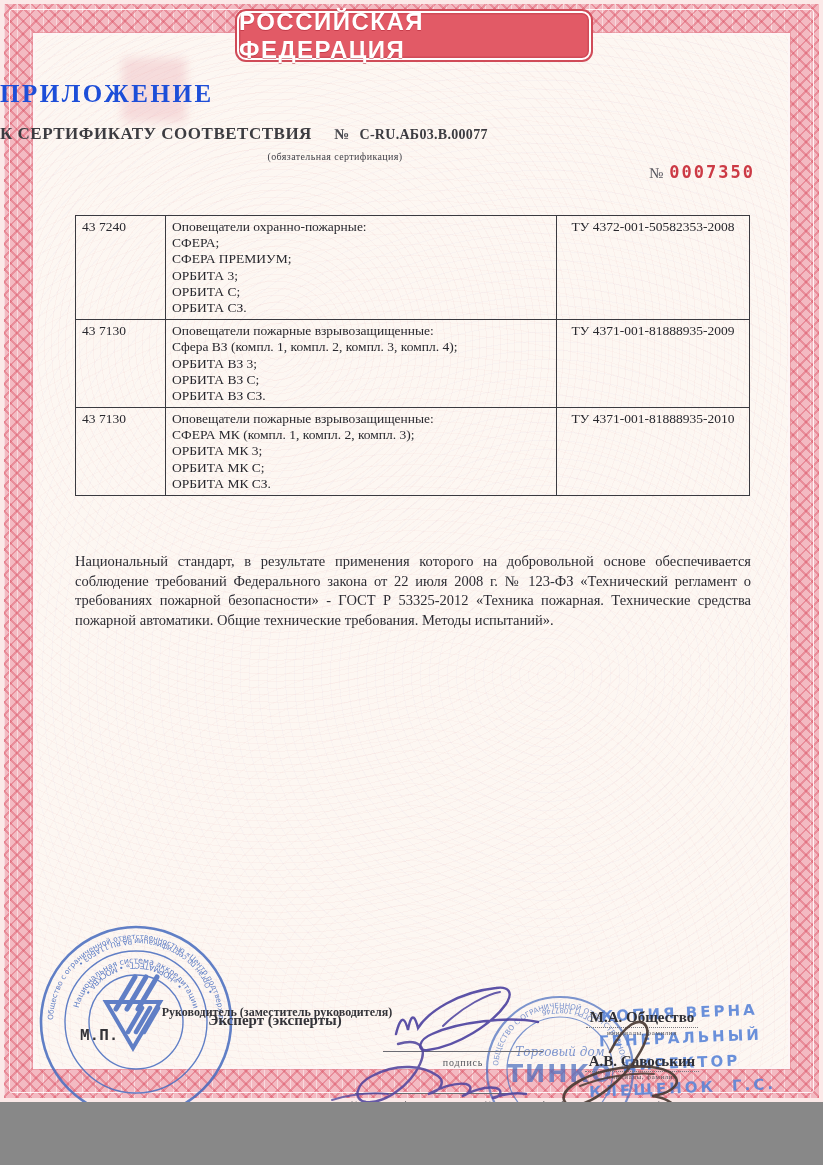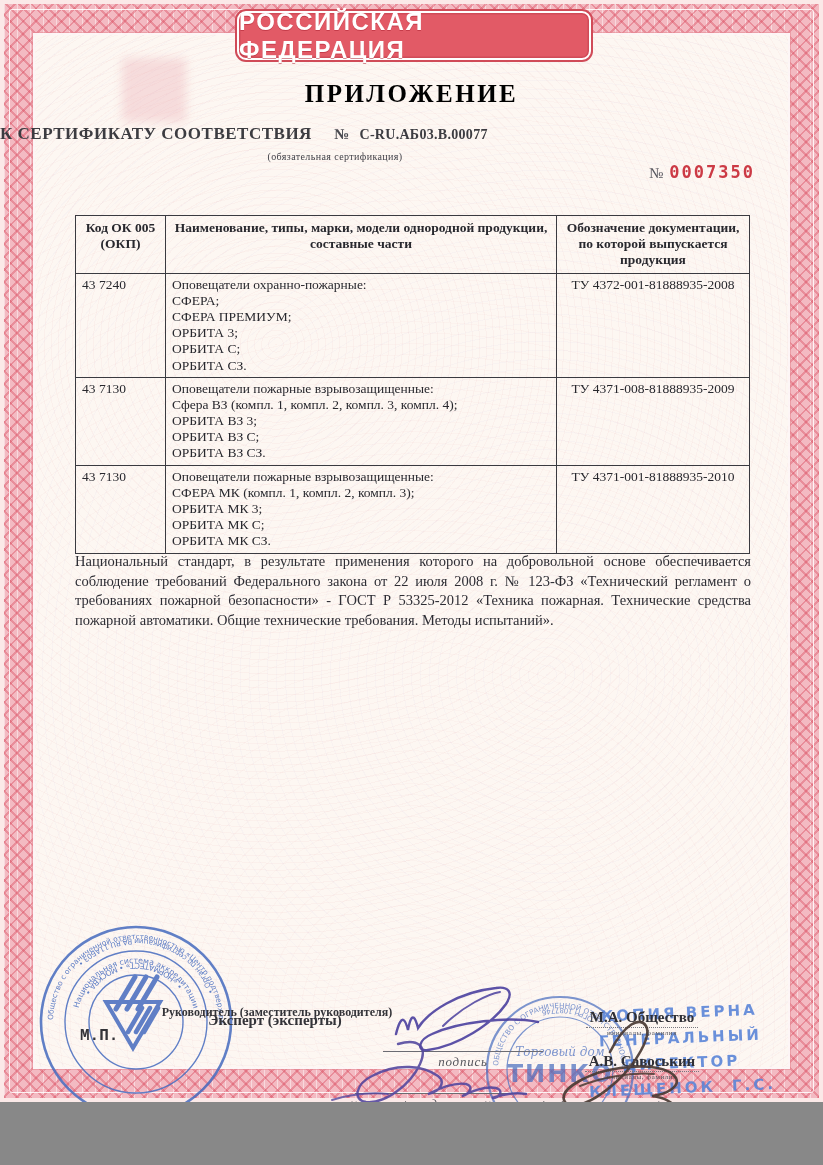--- a/index.html
+++ b/index.html
@@ -42,22 +42,22 @@
     border:2px solid #ffffff; box-shadow:0 0 0 2px #d04b58, inset 0 0 0 1.5px #d04b58;
     display:flex; align-items:center; justify-content:center;
   }
   .banner span {
     font-family:"Liberation Sans", sans-serif; font-weight:bold;
     font-size:24px; letter-spacing:1.5px; color:#ffffff;
     text-shadow:0 1px 0 rgba(170,30,45,0.5);
   }
   
   .doc-title {
-    position:absolute; left:0; right:0; top:80px; text-align:center;
-    font-size:25px; font-weight:bold; letter-spacing:2.5px; color:#000000;
+    position:absolute; left:0; right:0; top:80px; 
+    font-size:25px; font-weight:bold; letter-spacing:2.5px; color:#1d4ed8;
   }
   .subtitle-row {
     position:absolute; left:0; right:0; top:124px; 
     font-size:17px; font-weight:bold; letter-spacing:0.5px; color:#3c3c41;
   }
   .subtitle-row .numsign { font-weight:bold; font-size:15px; padding:0 10px 0 22px; color:#4a4a50;}
   .subtitle-row .certno { font-size:14px; letter-spacing:0.3px; }
   .cert-type {
     position:absolute; left:90px; top:151px; width:490px; text-align:center;
     font-size:10px; color:#3f3f46; letter-spacing:0.4px;
@@ -89,21 +89,21 @@
     position:absolute; left:75px; top:552px; width:676px;
     font-size:14.5px; line-height:1.35; text-align:justify; color:#2d2d34;
   }
   
   .mp { position:absolute; left:80px; top:1027px; font-size:16px; font-weight:bold; color:#333338; z-index:6;font-family:Liberation Mono, monospace;}
   .role1 { position:absolute; left:112px; top:1004px; width:330px; text-align:center;
            font-size:12px; font-weight:bold; line-height:1.35; color:#333338; z-index:5;}
   .role2 { position:absolute; left:160px; top:1012px; width:230px; text-align:center;
            font-size:15px; font-weight:bold; color:#333338; z-index:5;}
   .sigline { position:absolute; border-top:1px solid #6b6b72; text-align:center; z-index:4;}
-  .sigline .cap { font-size:13px; letter-spacing:0.8px; color:#55555c;font-style:italic; }
+  .sigline .cap { font-size:10px; letter-spacing:0.8px; color:#55555c; }
   .sigline1 { left:383px; top:1051px; width:160px; }
   .sigline2 { left:355px; top:1093px; width:172px; }
   .nameblock { position:absolute; width:180px; text-align:center; z-index:5;}
   .nameblock .nm { font-size:15px; font-weight:bold; color:#2f2f35;
                    border-bottom:1px dotted #77777e; padding:0 4px 1px 4px; display:inline-block;}
   .nameblock .cap { font-size:7px; letter-spacing:0.6px; color:#55555c; display:block; margin-top:1px;}
   .name1 { left:552px; top:1008px; }
   .name2 { left:552px; top:1052px; }
   
   .stamp-normatest { position:absolute; left:36px; top:922px; width:200px; height:200px; opacity:0.88; z-index:3;}
@@ -150,43 +150,38 @@
     <span>№</span><b>0007350</b>
   </div>
 
   <table class="product">
     <colgroup>
         <col class="c1">
         <col class="c2">
         <col class="c3">
       </colgroup>
     <tbody>
-        <tr>
-      <th>Код ОК 005 (ОКП)</th>
-      <th>Наименование, типы, марки, модели однородной продукции, составные части</th>
-      <th>Обозначение документации, по которой выпускается продукция</th>
-    </tr>
     <tr>
       <td class="code">43 7240</td>
       <td class="name">Оповещатели охранно-пожарные:
 СФЕРА;
 СФЕРА ПРЕМИУМ;
 ОРБИТА 3;
 ОРБИТА С;
 ОРБИТА СЗ.</td>
-      <td class="doc">ТУ 4372-001-81888935-2008</td>
+      <td class="doc">ТУ 4372-001-50582353-2008</td>
     </tr>
     <tr>
       <td class="code">43 7130</td>
       <td class="name">Оповещатели пожарные взрывозащищенные:
 Сфера ВЗ (компл. 1, компл. 2, компл. 3, компл. 4);
 ОРБИТА ВЗ 3;
 ОРБИТА ВЗ С;
 ОРБИТА ВЗ СЗ.</td>
-      <td class="doc">ТУ 4371-008-81888935-2009</td>
+      <td class="doc">ТУ 4371-001-81888935-2009</td>
     </tr>
     <tr>
       <td class="code">43 7130</td>
       <td class="name">Оповещатели пожарные взрывозащищенные:
 СФЕРА МК (компл. 1, компл. 2, компл. 3);
 ОРБИТА МК 3;
 ОРБИТА МК С;
 ОРБИТА МК СЗ.</td>
       <td class="doc">ТУ 4371-001-81888935-2010</td>
     </tr>

